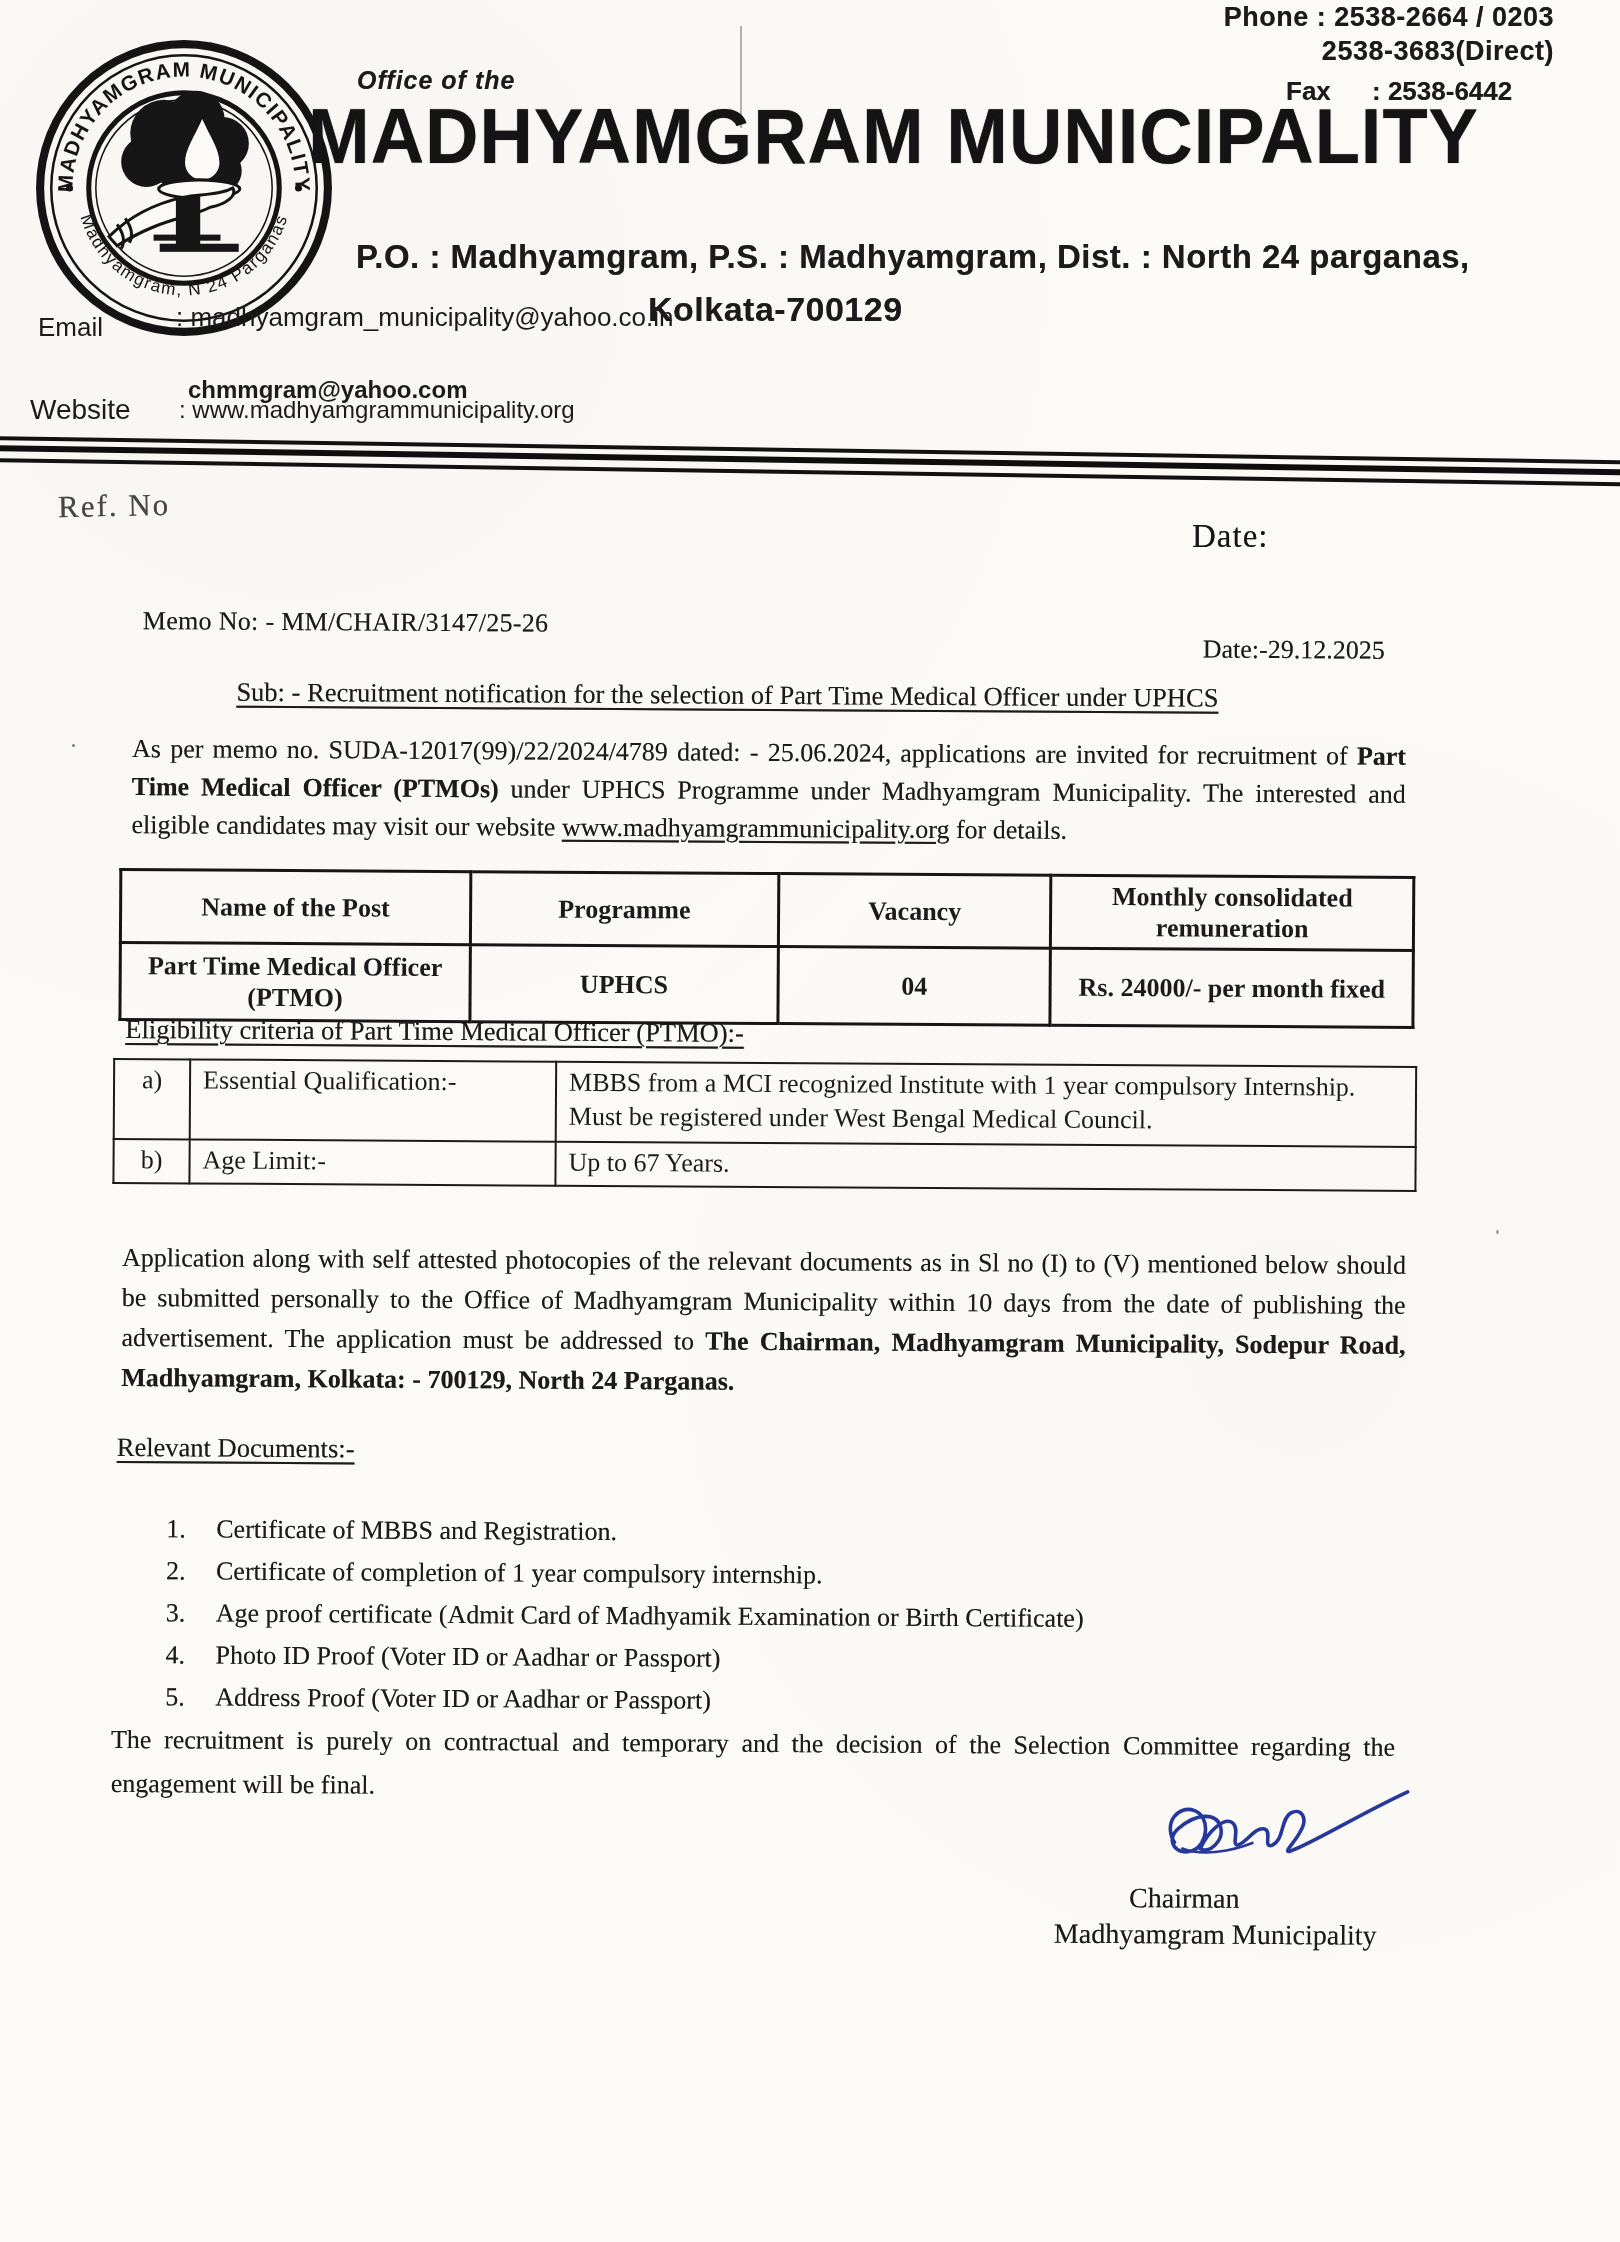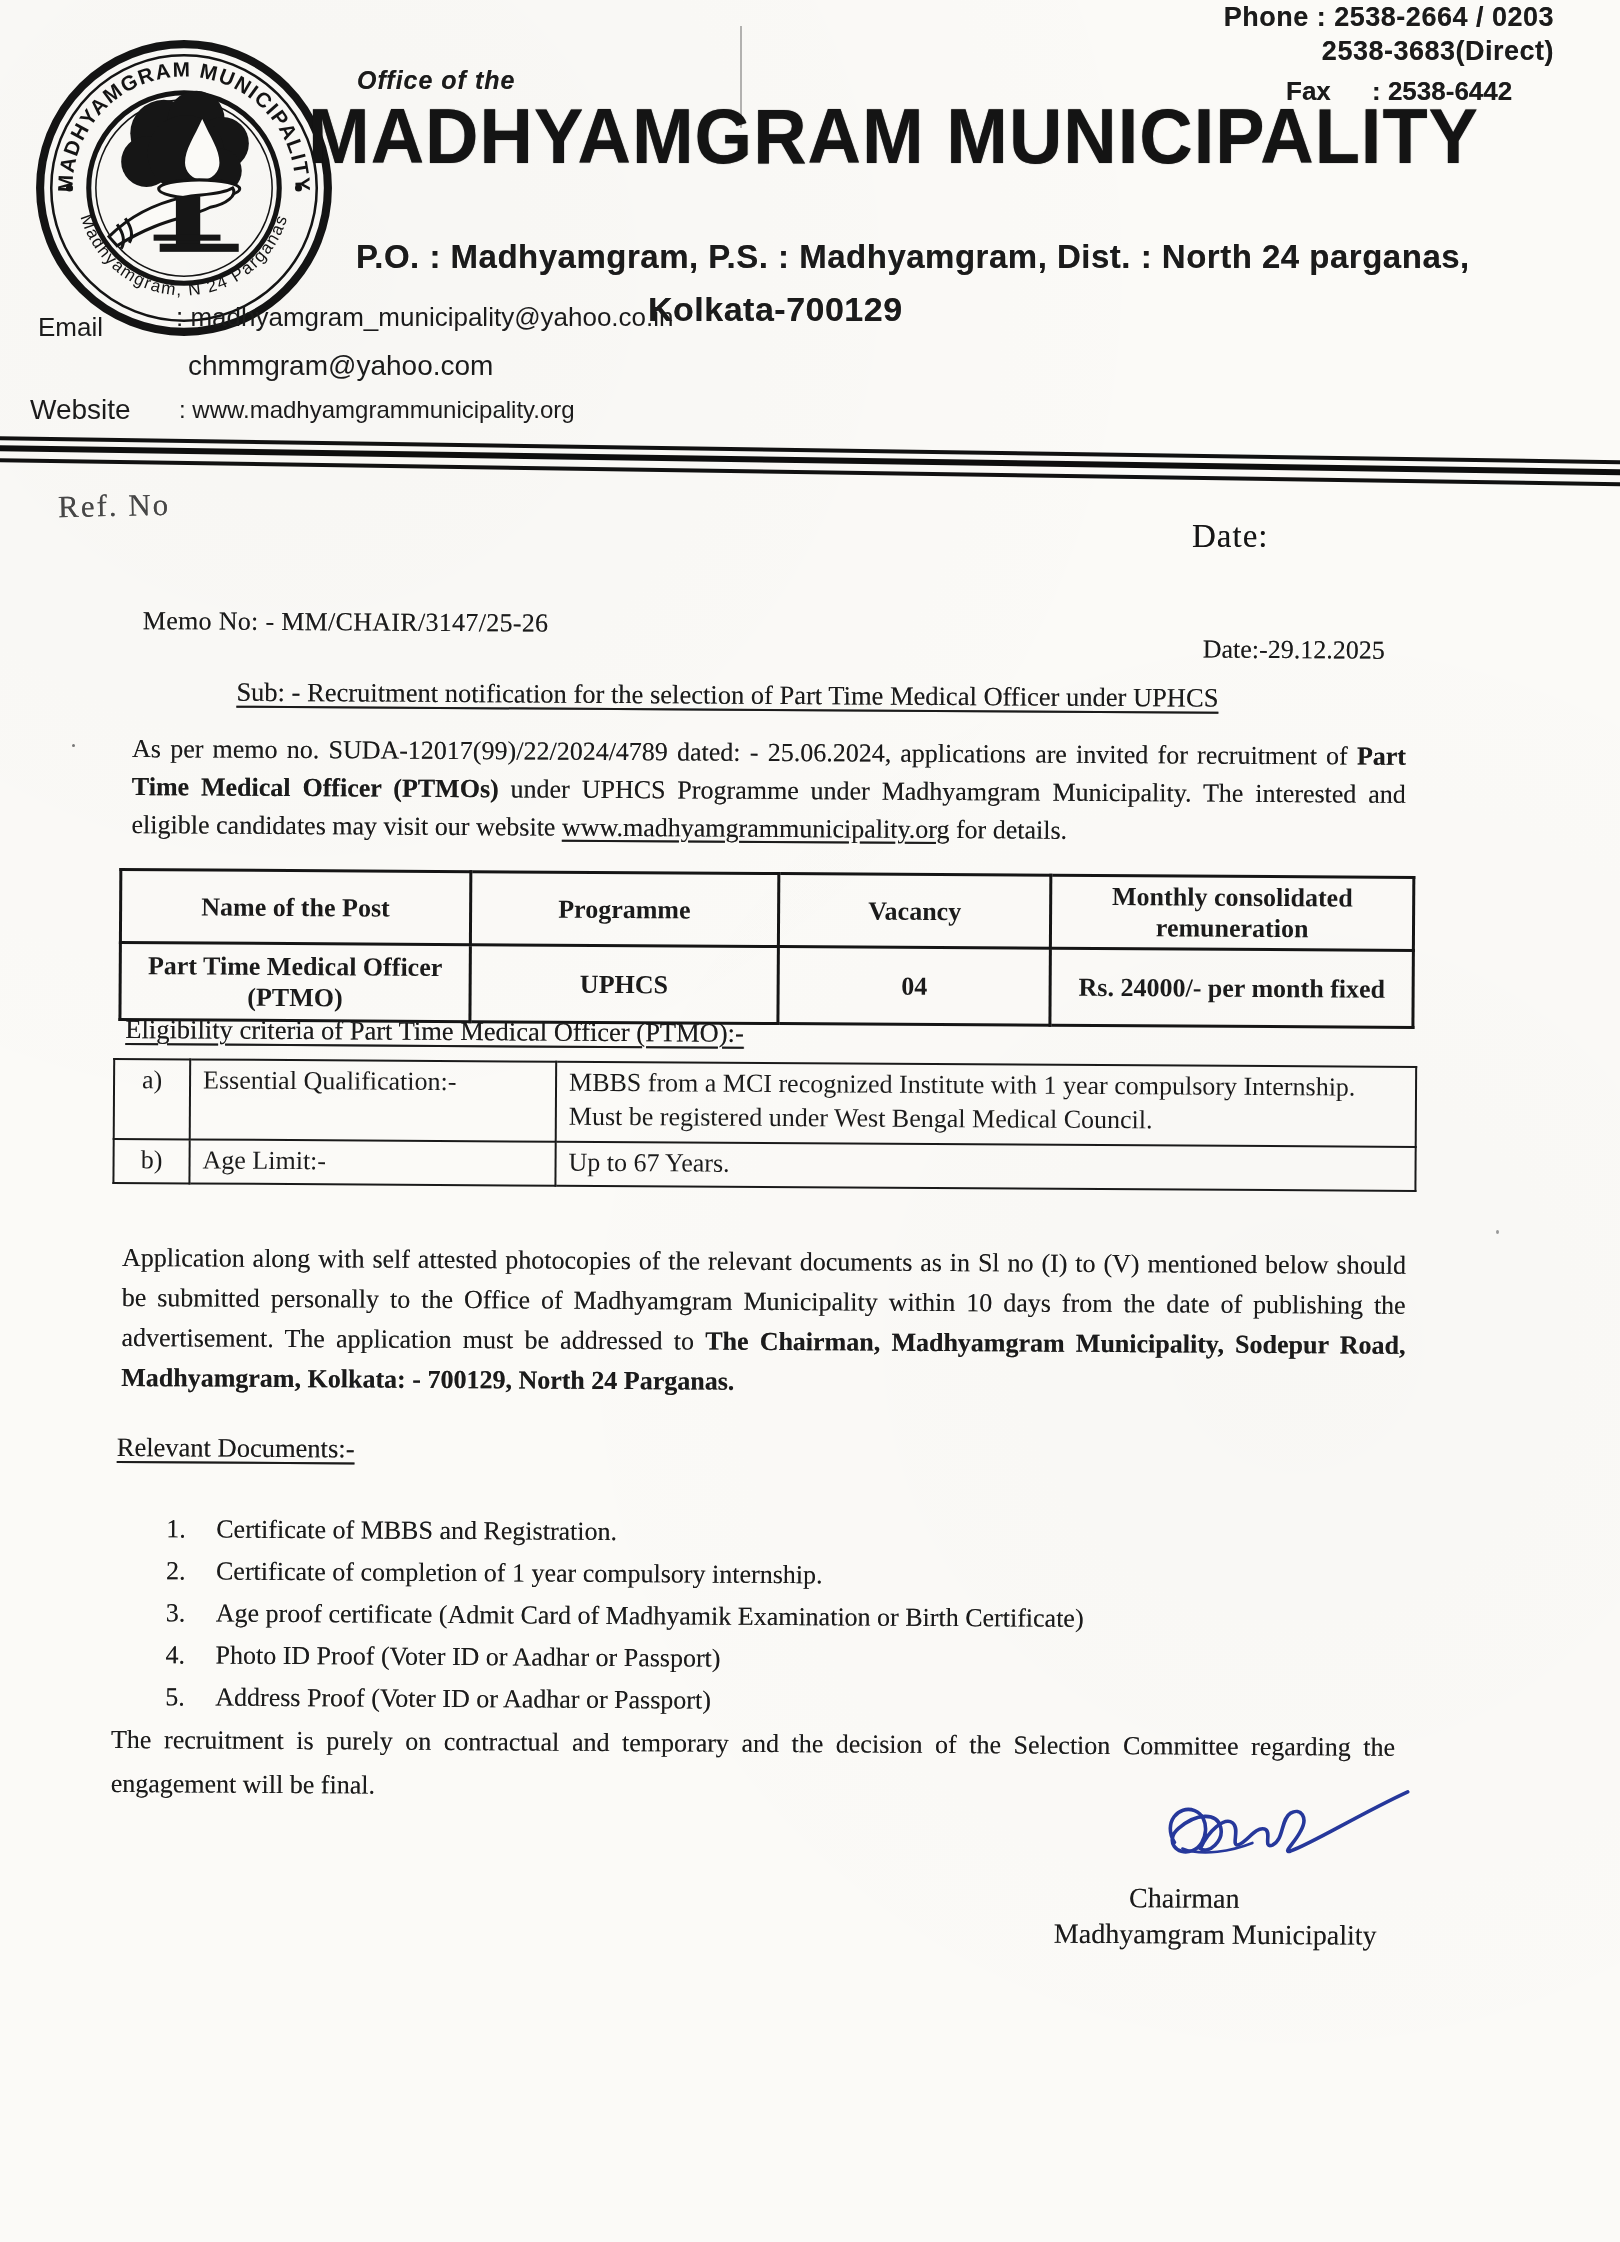--- a/index.html
+++ b/index.html
@@ -27,21 +27,21 @@
   .muni-title{
     left:308px;top:92px;font-size:74px;font-weight:bold;letter-spacing:1px;
     white-space:nowrap;transform:scaleY(1.04);transform-origin:left top;color:#141414;
     text-shadow:0 0 1px rgba(10,10,10,.7);
   }
   .addr1{left:356px;top:238px;font-size:33px;font-weight:bold;letter-spacing:.5px;white-space:nowrap;}
   .addr2{left:648px;top:290px;font-size:34px;font-weight:bold;letter-spacing:.5px;}
 
   .email-label{left:38px;top:312px;font-size:26px;text-align:center;}
   .email-v1{left:176px;top:302px;font-size:26px;}
-  .email-v2{left:188px;top:350px;font-size:28px;}
+  .email-v2{left:188px;top:376px;font-size:24px;font-weight:bold;}
   .web-label{left:30px;top:394px;font-size:28px;}
   .web-v{left:179px;top:396px;font-size:24px;}
 
   
   .rules{left:-12px;top:436px;width:1650px;transform:rotate(0.85deg);transform-origin:left top;}
   .rules .r1{height:4px;background:#111;}
   .rules .r2{height:6px;background:#0e0e0e;margin-top:5px;}
   .rules .r3{height:4px;background:#111;margin-top:7px;}
 
   .ref-no{left:58px;top:488px;font-size:31px;color:#474747;letter-spacing:2px;transform:rotate(-1.2deg);}

